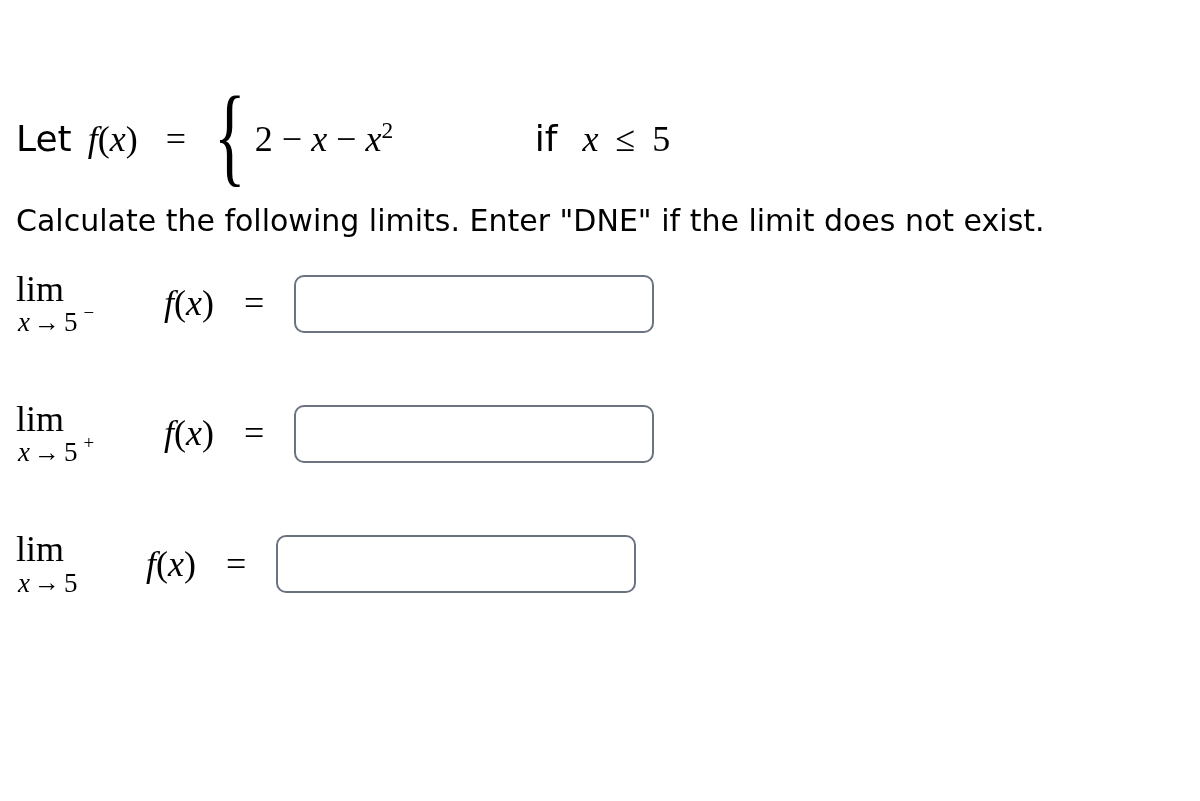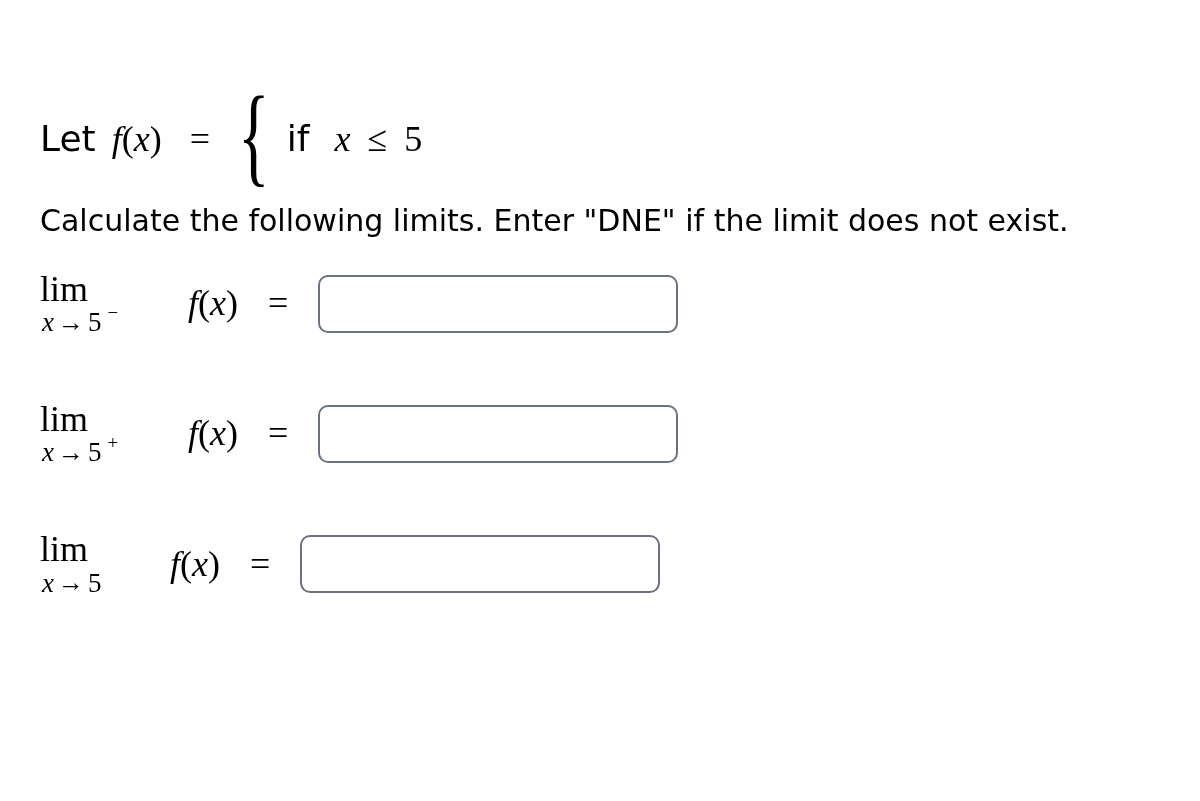--- a/index.html
+++ b/index.html
@@ -5,21 +5,21 @@
   html, body {
     margin: 0;
     padding: 0;
     width: 1200px;
     height: 801px;
     background: #fff;
     font-family: "Times New Roman", serif;
     color: #000;
   }
   .page {
-    padding: 90px 40px 40px 40px;
+    padding: 90px 40px 40px 16px;
     font-size: 36px;
     line-height: 1.35;
   }
 
   
   .defrow {
     display: flex;
     align-items: center;
     gap: 16px;
     margin-bottom: 10px;
@@ -65,21 +65,20 @@
     align-items: baseline;
     gap: 0;
     padding: 4px 0;
   }
   .expr-col {
     width: 280px;
     white-space: nowrap;
   }
   .cond-col {
     white-space: nowrap;
-    margin-left: 8px;
   }
   .sup {
     font-size: 0.65em;
     vertical-align: super;
     line-height: 0;
   }
 
   
   .instr {
     font-family: "DejaVu Sans", "Arial", sans-serif;
@@ -153,20 +152,23 @@
         <span>(</span>
         <span class="mathit">x</span>
         <span>)</span>
     </span>
     <span class="eq">=</span>
 
     <span class="piecewise">
       <span class="brace">{</span>
       <span class="cases">
         <span class="caserow">
+          <span class="expr-col">
+            <span>2</span><span> − </span><span class="mathit">x</span><span> − </span><span class="mathit">x</span><span class="sup">2</span>
+          </span>
           <span class="cond-col">
             <span class="upright">if</span><span class="thin"></span><span class="thin"></span>
             <span class="mathit">x</span>
             <span style="padding:0 8px;">≤</span>
             <span>5</span>
           </span>
         </span>
       </span>
     </span>
   </div>

